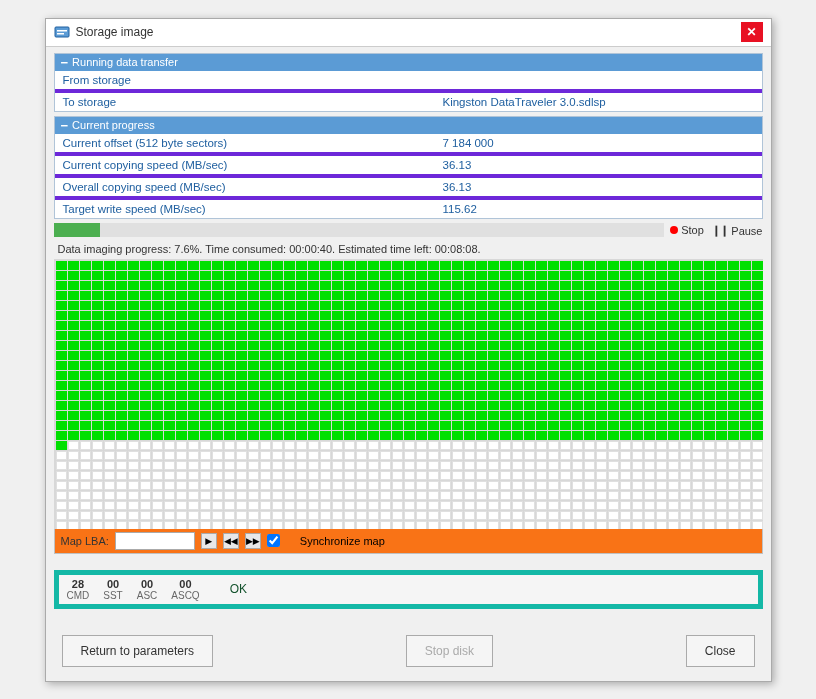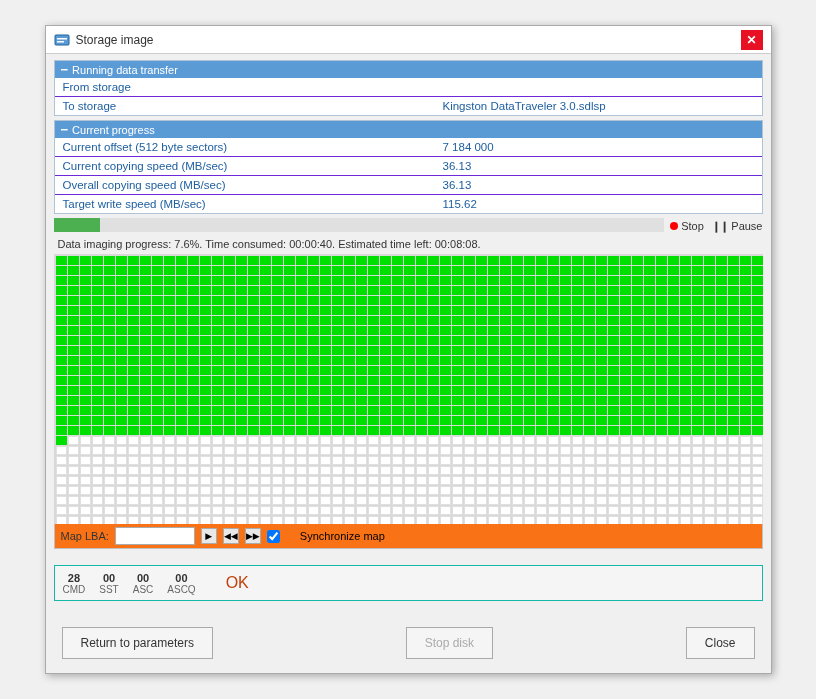--- a/index.html
+++ b/index.html
@@ -74,21 +74,21 @@
     .section-header .minus {
       font-weight: bold;
       font-size: 13px;
       line-height: 1;
     }
     .section-body {
       background: white;
     }
     .info-row {
       display: flex;
-      border-bottom: 1px solid #6d28d9;
+      border-bottom: 4px solid #6d28d9;
       padding: 3px 8px;
     }
     .info-row:last-child { border-bottom: none; }
     .info-label {
       color: #2060a0;
       width: 380px;
       font-size: 11.5px;
     }
     .info-value {
       color: #2060a0;
@@ -169,21 +169,21 @@
     }
     .sync-check {
       display: flex;
       align-items: center;
       gap: 20px;
       font-size: 11px;
     }
     .sync-check input { cursor: pointer; }
     .status-bar {
       background: #f5f5f5;
-      border: 1px solid #14b8a6;
+      border: 5px solid #14b8a6;
       padding: 3px 8px;
       margin-bottom: 22px;
       min-height: 36px;
       display: flex;
       align-items: center;
       gap: 20px;
     }
     .status-codes {
       display: flex;
       gap: 14px;
@@ -196,22 +196,22 @@
     }
     .status-code-val {
       font-weight: bold;
       color: #333;
     }
     .status-code-label {
       color: #666;
       font-size: 10px;
     }
     .status-ok {
-      font-size: 16px;
-      color: #c2410c;
+      font-size: 12px;
+      color: #14532d;
       padding-left: 10px;
     }
     .bottom-buttons {
       display: flex;
       justify-content: space-between;
       padding: 4px 8px 8px 8px;
     }
     .btn {
       height: 32px;
       padding: 0 18px;

